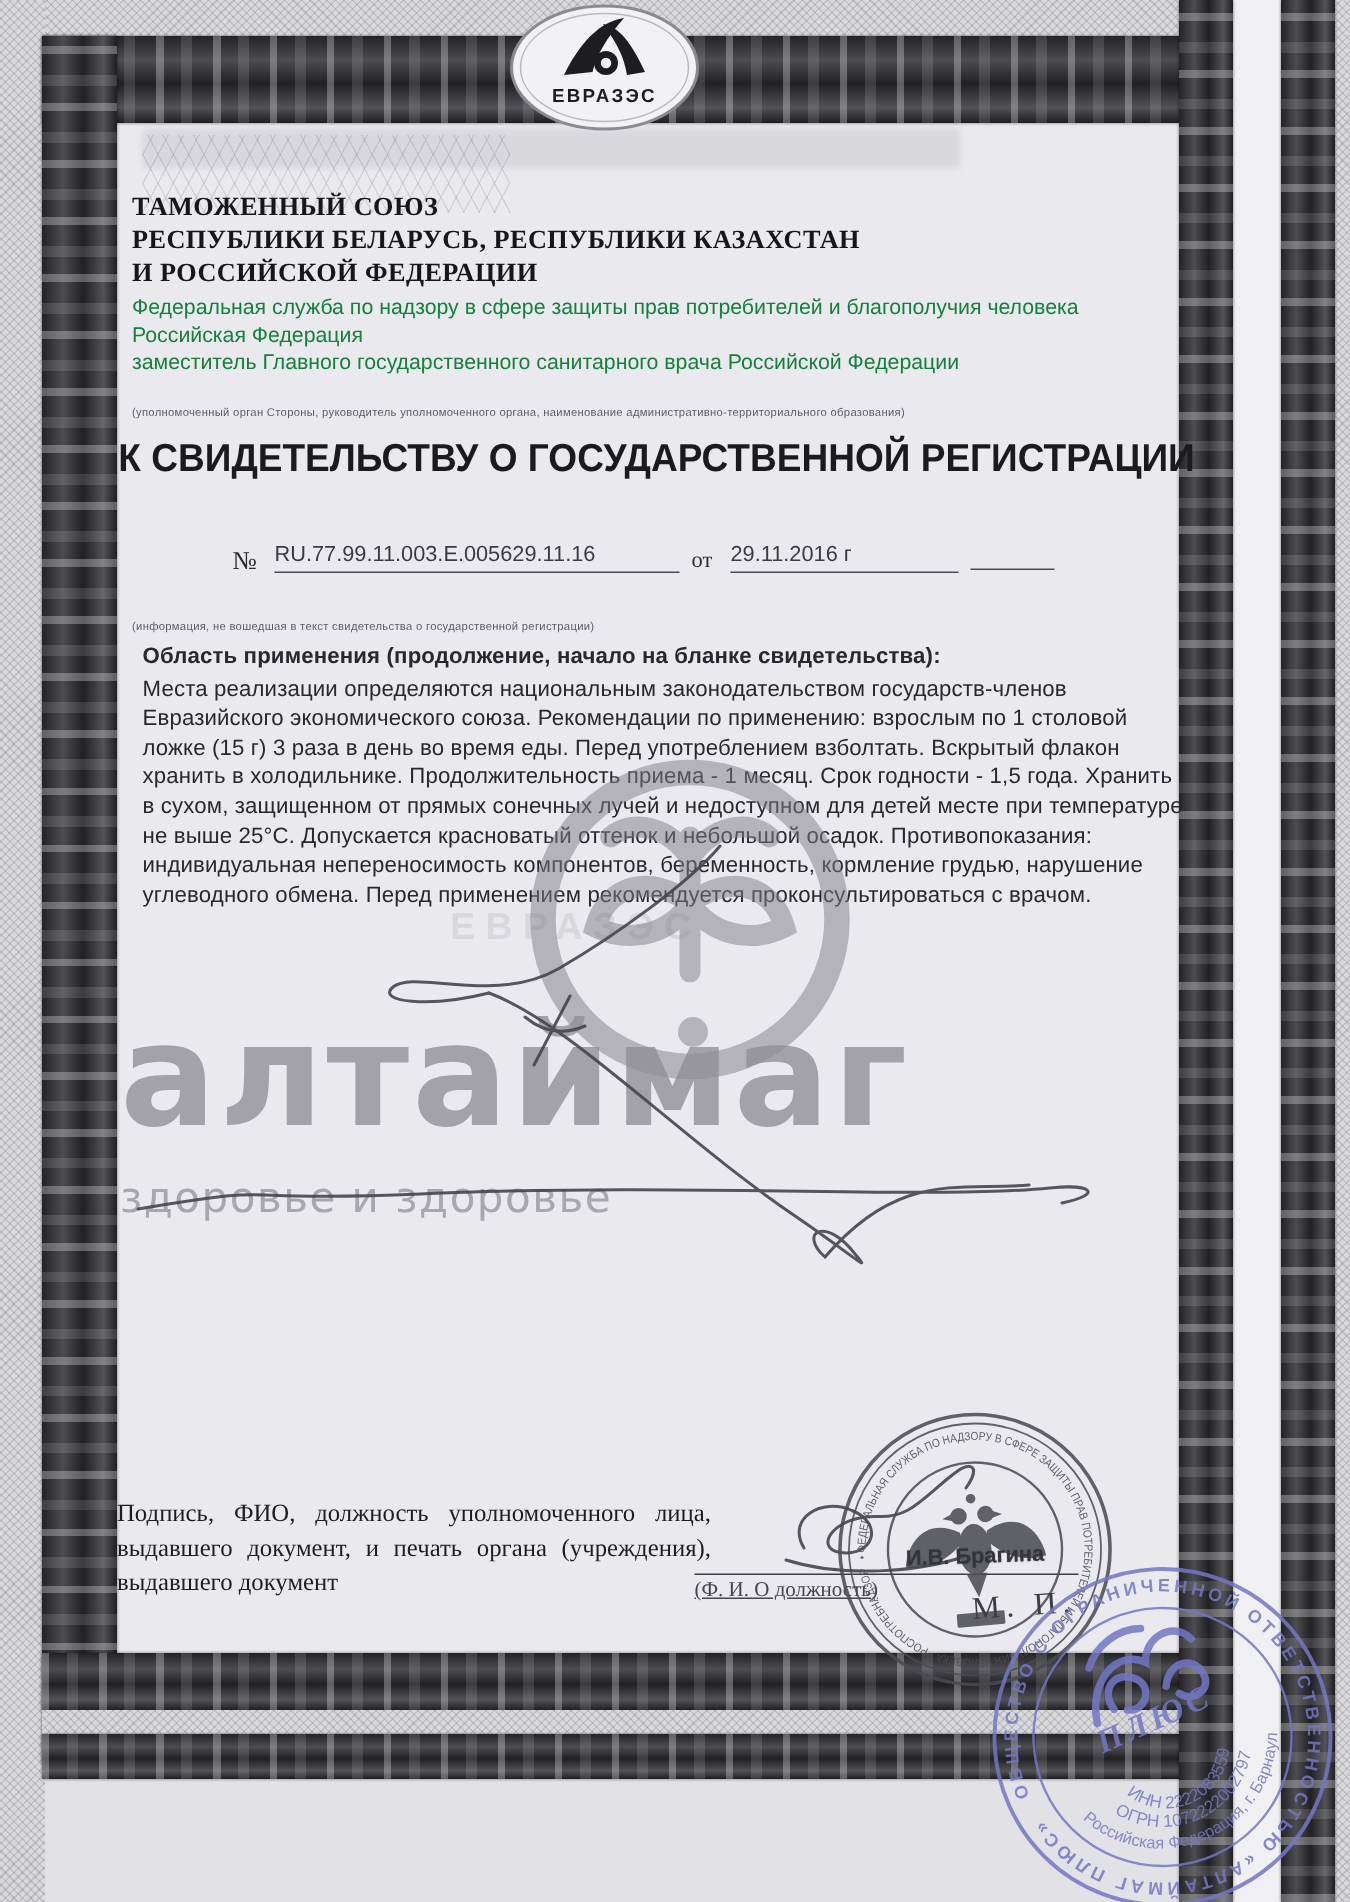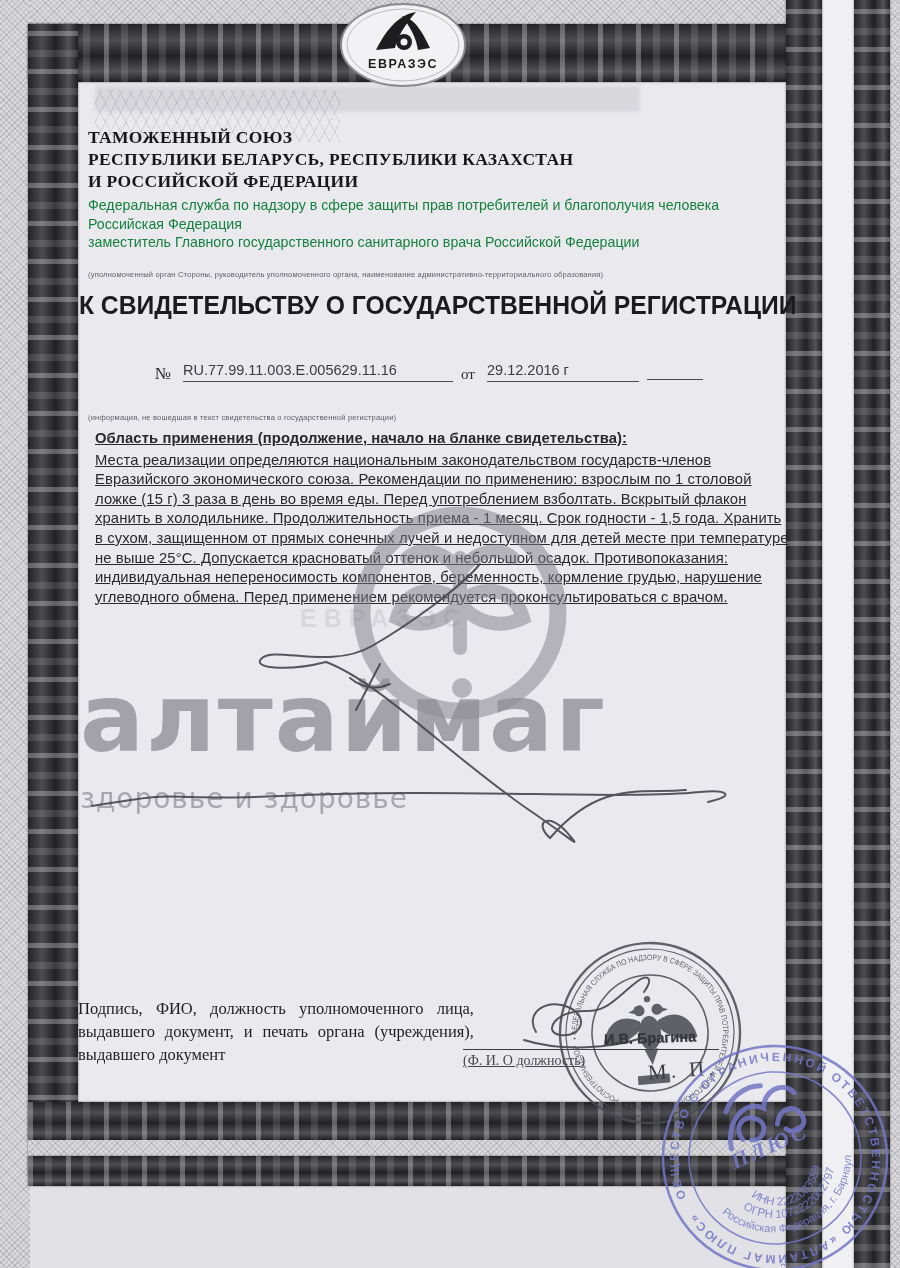--- a/index.html
+++ b/index.html
@@ -83,27 +83,27 @@
   <div class="abs center tiny" style="left:88px;top:270px;width:710px;z-index:10;">(уполномоченный орган Стороны, руководитель уполномоченного органа, наименование административно-территориального образования)</div>
 
   <div class="abs center" style="left:60px;top:290px;width:780px;z-index:10;">
     <div class="title-l" style="font-size:26px;display:inline-block;transform:scaleX(.95);transform-origin:center;">К СВИДЕТЕЛЬСТВУ О ГОСУДАРСТВЕННОЙ РЕГИСТРАЦИИ</div>
   </div>
 
   <div class="abs" style="left:155px;top:362px;width:560px;height:26px;z-index:10;">
     <span class="serif" style="position:absolute;left:0;top:2px;font-size:17px;color:#2a2a2f;">№</span>
     <span class="uline center" style="position:absolute;left:28px;top:0;width:270px;font-size:14.5px;color:#3a3a40;padding-bottom:3px;">RU.77.99.11.003.Е.005629.11.16</span>
     <span class="serif" style="position:absolute;left:306px;top:4px;font-size:15px;color:#2a2a2f;">от</span>
-    <span class="uline center" style="position:absolute;left:332px;top:0;width:152px;font-size:14.5px;color:#3a3a40;padding-bottom:3px;">29.12.2016 г</span>
+    <span class="uline center" style="position:absolute;left:332px;top:0;width:152px;font-size:14.5px;color:#3a3a40;padding-bottom:3px;">29.11.2016 г</span>
     <span class="uline" style="position:absolute;left:492px;top:0;width:56px;height:17px;"></span>
   </div>
 
   <div class="abs center tiny" style="left:88px;top:413px;width:710px;z-index:10;">(информация, не вошедшая в текст свидетельства о государственной регистрации)</div>
 
-  <div class="abs bodytxt" style="left:95px;top:429px;width:694px;z-index:10;text-decoration:underline;">
+  <div class="abs bodytxt" style="left:95px;top:429px;width:694px;z-index:10;">
     <div style="font-weight:bold;margin-bottom:2px;">Область применения (продолжение, начало на бланке свидетельства):</div>
     <div>Места реализации определяются национальным законодательством государств-членов Евразийского экономического союза. Рекомендации по применению: взрослым по 1 столовой ложке (15 г) 3 раза в день во время еды. Перед употреблением взболтать. Вскрытый флакон хранить в холодильнике. Продолжительность приема - 1 месяц. Срок годности - 1,5 года. Хранить в сухом, защищенном от прямых сонечных лучей и недоступном для детей месте при температуре не выше 25°С. Допускается красноватый оттенок и небольшой осадок. Противопоказания: индивидуальная непереносимость компонентов, беременность, кормление грудью, нарушение углеводного обмена. Перед применением рекомендуется проконсультироваться с врачом.</div>
   </div>
 
   <div class="abs center" style="left:300px;top:604px;width:320px;font-size:25px;font-weight:bold;letter-spacing:7px;color:rgba(120,120,130,.16);z-index:12;">ЕВРАЗЭС</div>
 
   <div class="abs" style="left:345px;top:498px;width:230px;height:230px;z-index:13;opacity:.5;">
     <svg width="230" height="230" viewBox="0 0 230 230">
       <circle cx="115" cy="115" r="98" fill="none" stroke="#7d7d85" stroke-width="17"></circle>
       <g fill="none" stroke="#7d7d85" stroke-width="14" stroke-linecap="round">

